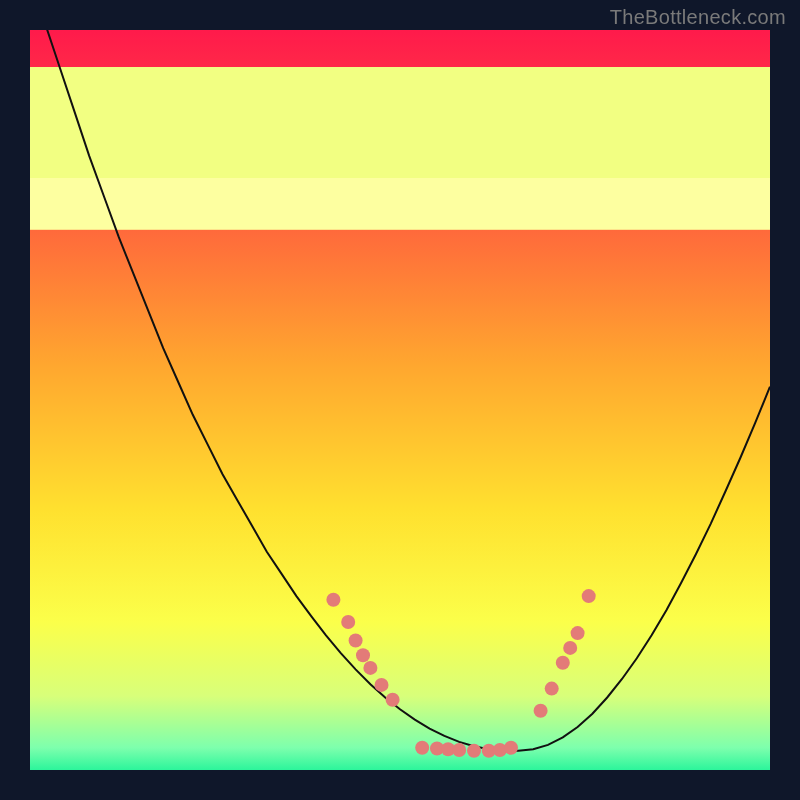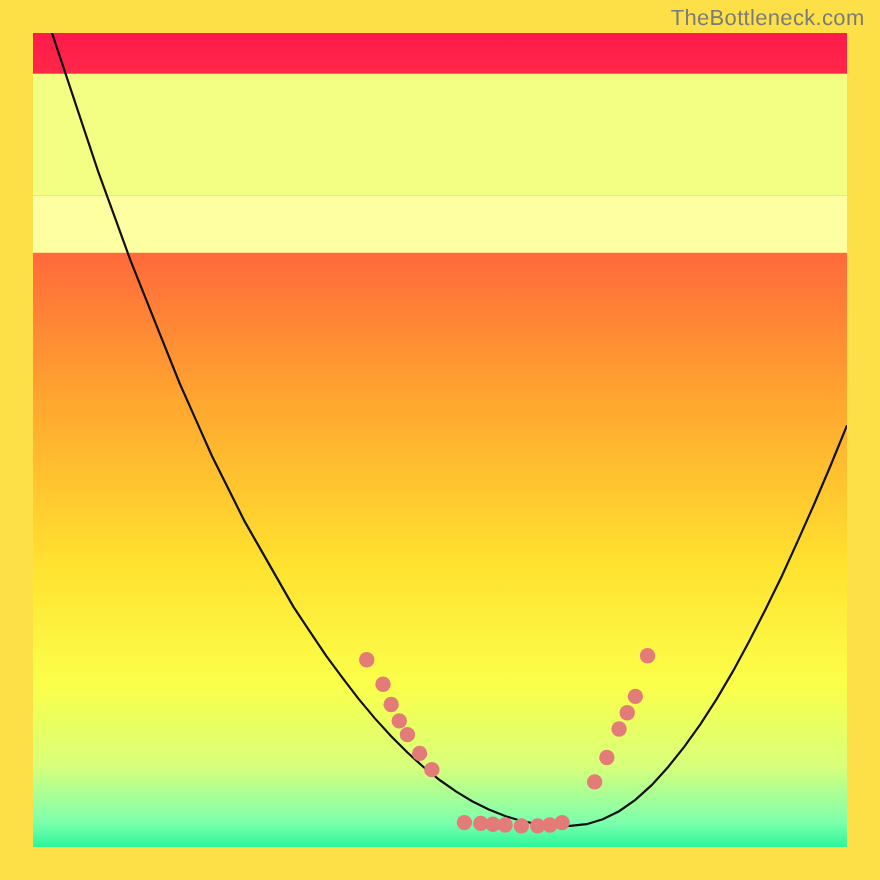--- a/index.html
+++ b/index.html
@@ -10,21 +10,21 @@
     overflow: hidden;
     background: #000;
     font-family: Arial, Helvetica, sans-serif;
   }
   .frame {
     position: absolute;
     left: 0;
     top: 0;
     width: 800px;
     height: 800px;
-    background: #fde047;
+    background: #0f172a;
   }
   .plot {
     position: absolute;
     left: 30px;
     top: 30px;
     width: 740px;
     height: 740px;
   }
   .plot svg {
     display: block;

